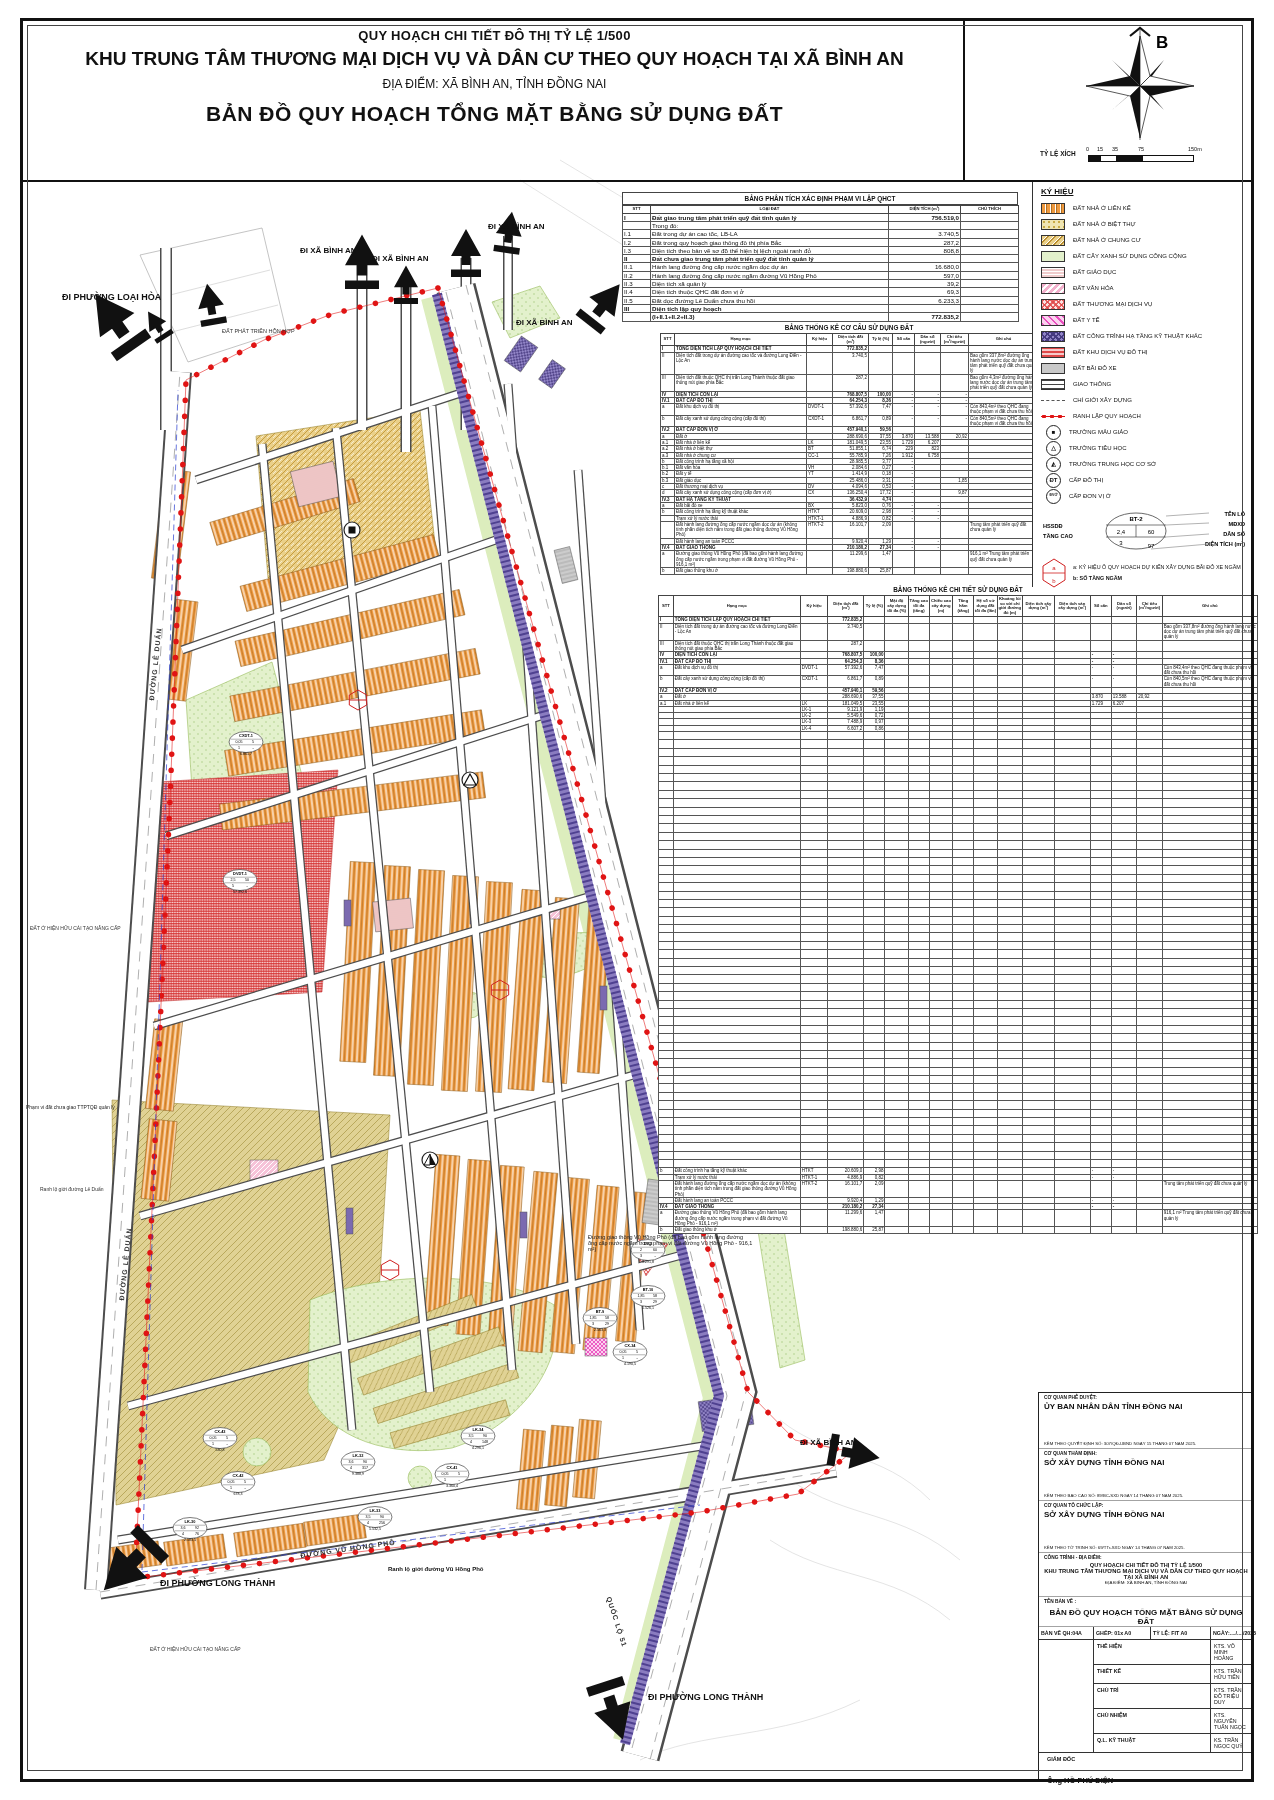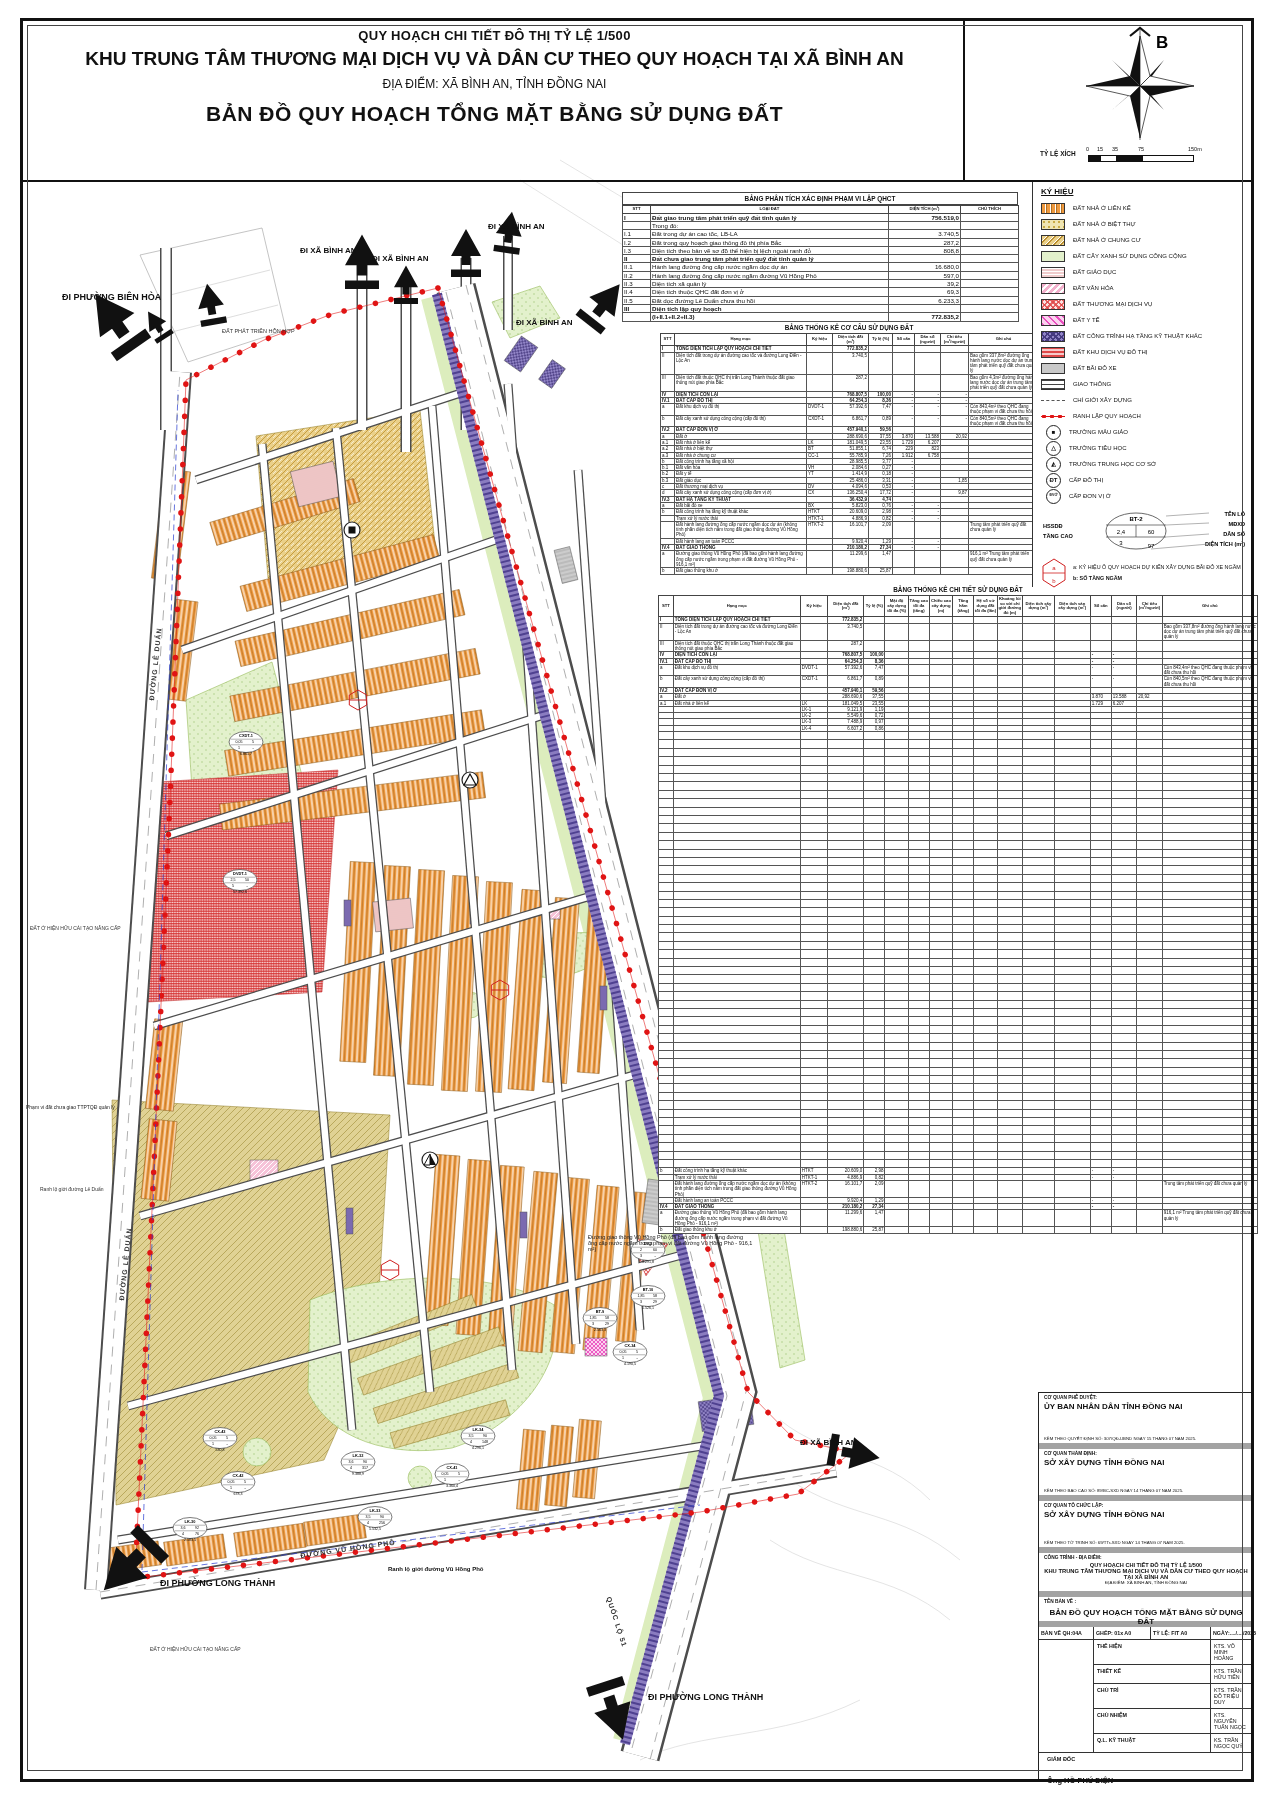--- a/index.html
+++ b/index.html
@@ -61,21 +61,21 @@
   
   .ml{position:absolute;white-space:nowrap;z-index:4;transform-origin:left top;}
   .ml.big{font-size:9px;font-weight:800;}
   .ml.mid{font-size:8px;font-weight:800;}
   .ml.road{font-size:7px;font-weight:700;letter-spacing:1px;color:#333;}
   .ml.tiny{font-size:5.5px;color:#333;}
   .ml.note{font-size:5.5px;white-space:normal;color:#222;z-index:4;}
   .ml.rlg{font-size:6px;font-weight:700;}
   
   .approval{left:1038px;top:1392px;width:216px;height:388px;border:1.4px solid #222;box-sizing:border-box;z-index:6;background:#fff;}
-  .ap-sec{border-bottom:6px solid #a3a3a3;padding:2px 5px;box-sizing:border-box;position:relative;}
+  .ap-sec{border-bottom:1px solid #a3a3a3;padding:2px 5px;box-sizing:border-box;position:relative;}
   .ap-label{font-size:4.8px;font-weight:700;}
   .ap-name{font-size:8px;font-weight:800;margin-top:2px;}
   .ap-note{font-size:4.3px;position:absolute;left:5px;bottom:2px;}
   .ap-proj .p1{font-size:5.6px;font-weight:700;text-align:center;margin-top:2px;}
   .ap-proj .p2{font-size:5.8px;font-weight:700;text-align:center;}
   .ap-proj .p3{font-size:4.4px;text-align:center;}
   .ap-draw .dn{font-size:8px;font-weight:800;text-align:center;margin-top:4px;}
   .tb-grid{display:grid;grid-template-columns:55px 57px 60px 41px;border-bottom:1px solid #333;}
   .tb-grid div{border-right:1px solid #333;font-size:5.3px;font-weight:700;padding:3px 2px;box-sizing:border-box;}
   .tb-grid div:last-child{border-right:none;}
@@ -489,21 +489,21 @@
           <text x="641" y="1251.2" text-anchor="middle" font-size="3.6" font-family="Liberation Sans, sans-serif">2</text>
           <text x="655" y="1251.2" text-anchor="middle" font-size="3.6" font-family="Liberation Sans, sans-serif">60</text>
           <text x="641" y="1256.8" text-anchor="middle" font-size="3.6" font-family="Liberation Sans, sans-serif">3</text>
           <text x="655" y="1256.8" text-anchor="middle" font-size="3.6" font-family="Liberation Sans, sans-serif">-</text>
           <text x="648" y="1262.5" text-anchor="middle" font-size="3.6" font-family="Liberation Sans, sans-serif">1.291,8</text>
         </g>
       </g>
   </svg>
 
   <div id="map-labels">
-    <div class="ml big" style="left:62px;top:292px;">ĐI PHƯỜNG BIÊN HÒA</div>
+    <div class="ml big" style="left:62px;top:292px;">ĐI PHƯỜNG LOẠI HÒA</div>
     <div class="ml mid" style="left:300px;top:246px;">ĐI XÃ BÌNH AN</div>
     <div class="ml mid" style="left:372px;top:254px;">ĐI XÃ BÌNH AN</div>
     <div class="ml mid" style="left:488px;top:222px;">ĐI XÃ BÌNH AN</div>
     <div class="ml mid" style="left:516px;top:318px;">ĐI XÃ BÌNH AN</div>
     <div class="ml mid" style="left:800px;top:1438px;">ĐI XÃ BÌNH AN</div>
     <div class="ml big" style="left:160px;top:1578px;">ĐI PHƯỜNG LONG THÀNH</div>
     <div class="ml big" style="left:648px;top:1692px;">ĐI PHƯỜNG LONG THÀNH</div>
     <div class="ml road" style="left:148px;top:700px;transform:rotate(-84deg);">ĐƯỜNG LÊ DUẨN</div>
     <div class="ml road" style="left:118px;top:1300px;transform:rotate(-84deg);">ĐƯỜNG LÊ DUẨN</div>
     <div class="ml road" style="left:300px;top:1552px;transform:rotate(-8deg);">ĐƯỜNG VŨ HỒNG PHÔ</div>

